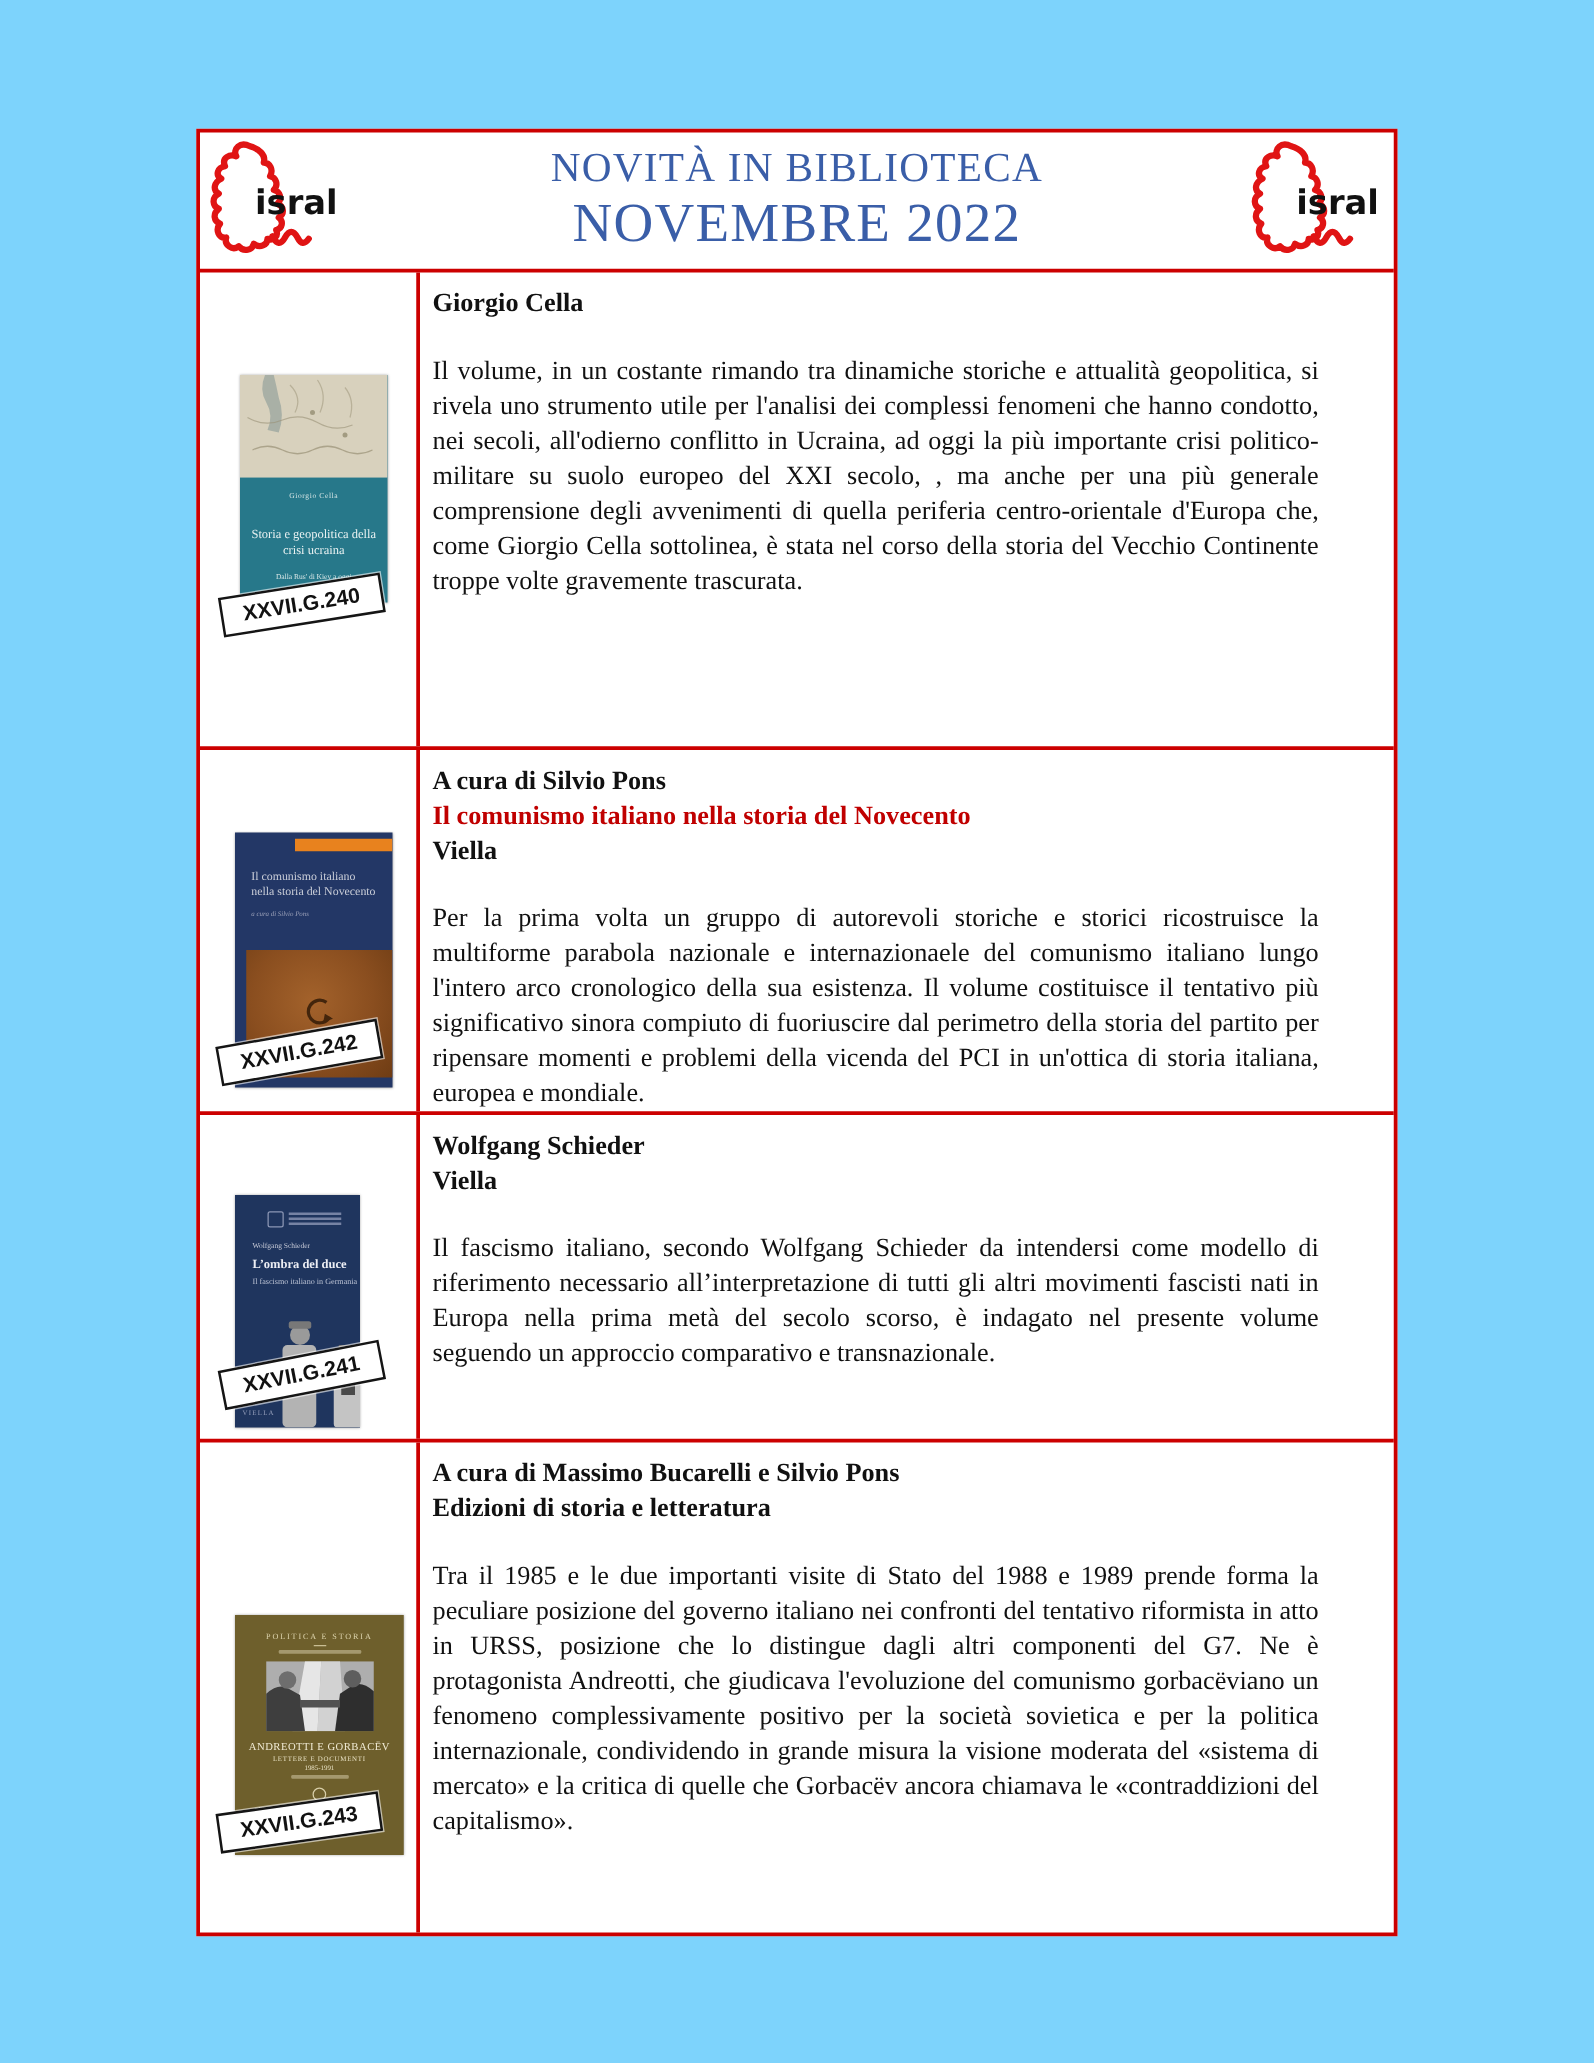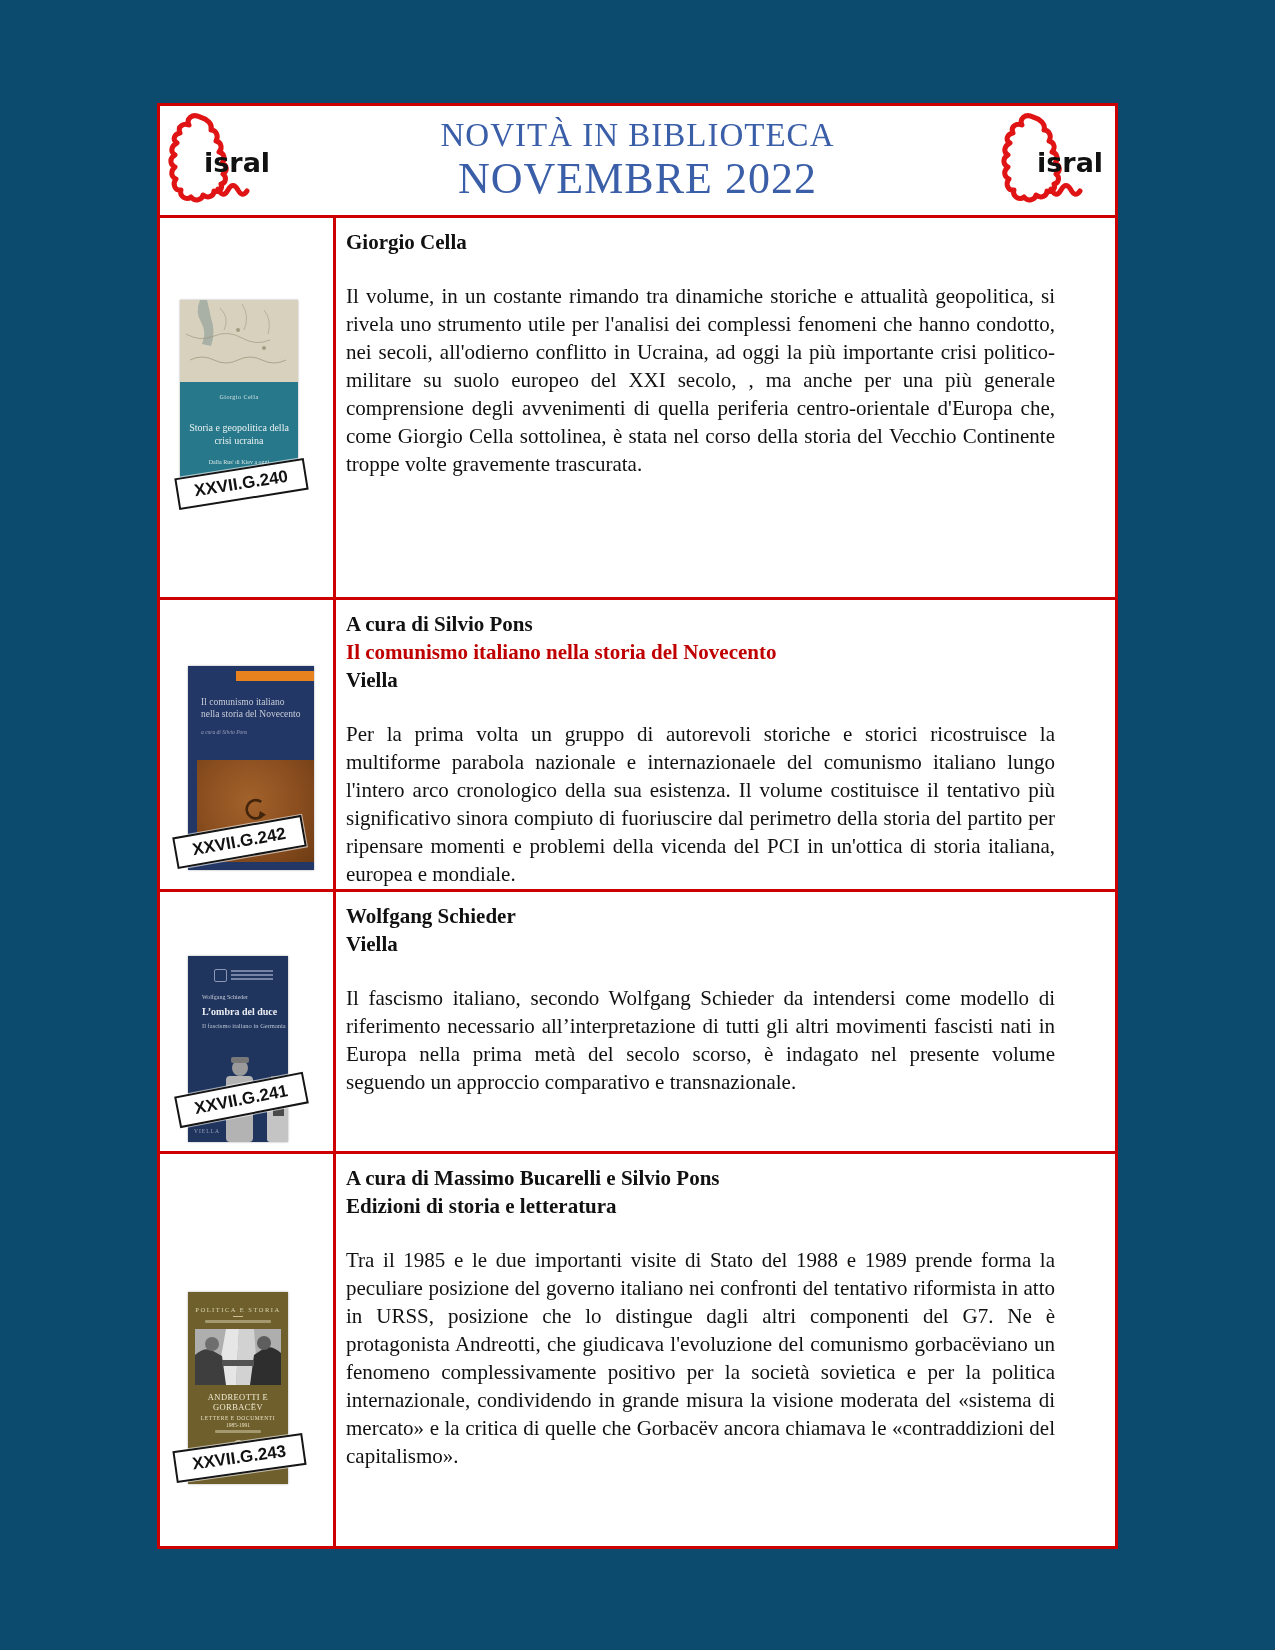--- a/index.html
+++ b/index.html
@@ -1,17 +1,17 @@
 <!DOCTYPE html>
 <html><head>
 <meta charset="utf-8">
 <style>
   html,body { margin:0; padding:0; background:#ffffff; }
   .page {
-    position:relative; width:1275px; height:1650px; background:#0c4a6e;
+    position:relative; width:1275px; height:1650px; background:#7dd3fc;
     font-family:"Liberation Serif", serif; color:#111;
     overflow:hidden;
   }
   .doc-table {
     position:absolute; left:157px; top:103px; width:961px;
     border:3px solid #CC0000; box-sizing:border-box; background:#fff;
   }
   .t-row { display:flex; box-sizing:border-box; border-bottom:3px solid #CC0000; }
   .t-row:last-child { border-bottom:none; }
 
@@ -53,21 +53,21 @@
   }
   .lbl-1 { left:16px; top:250px; }
   .lbl-2 { left:14px; top:226px; transform:rotate(-10deg); }
   .lbl-3 { left:16px; top:192px; transform:rotate(-11deg); }
   .lbl-4 { left:14px; top:288px; transform:rotate(-8deg); }
 
   
   .cover { position:absolute; z-index:1; box-shadow:0 0 2px rgba(0,0,0,.35); overflow:hidden; }
 
   
-  .cover-1 { left:20px; top:82px; width:118px; height:182px; background:#27788A; }
+  .cover-1 { left:32px; top:82px; width:118px; height:182px; background:#27788A; }
   .c1-map { position:relative; width:100%; height:82px; background:#D8D1BD; overflow:hidden; }
   .c1-map svg { display:block; }
   .c1-body { text-align:center; color:#EAF2F2; padding-top:8px; }
   .c1-author { font-size:6px; letter-spacing:.5px; margin-top:4px; color:#D7E6E6; }
   .c1-title  { font-size:10px; line-height:1.25; margin:22px 8px 0 8px; }
   .c1-sub    { font-size:6px; margin-top:12px; color:#D7E6E6; }
 
   
   .cover-2 { left:28px; top:66px; width:126px; height:204px; background:#233766; }
   .c2-bar { position:absolute; top:5px; left:38%; right:0; height:10px; background:#E8821E; }
@@ -85,21 +85,21 @@
   .c3-logo { display:flex; gap:4px; align-items:center; margin:12px 0 0 26px; }
   .c3-logo .emb { width:11px; height:11px; border:1.5px solid #8C97B5; border-radius:2px; }
   .c3-logo .bars i { display:block; width:42px; height:2px; background:#8C97B5; margin:2px 0; opacity:.8; }
   .c3-author { font-size:6px; color:#C7CBD8; margin:12px 0 0 14px; }
   .c3-title  { font-size:10px; font-weight:bold; color:#ECEEF4; margin:6px 0 0 14px; }
   .c3-sub    { font-size:6.5px; color:#B9C0D2; margin:5px 0 0 14px; }
   .c3-fig { position:absolute; left:0; right:0; bottom:0; }
   .c3-viella { position:absolute; left:6px; bottom:8px; font-size:5.5px; color:#97A0BC; letter-spacing:1px; z-index:2; }
 
   
-  .cover-4 { left:28px; top:138px; width:100px; height:192px; background:#6E5F2C; text-align:center; color:#E9E2C4; }
+  .cover-4 { left:28px; top:138px; width:135px; height:192px; background:#6E5F2C; text-align:center; color:#E9E2C4; }
   .c4-series { font-size:6.5px; letter-spacing:1.5px; margin-top:14px; color:#DCD3AC; }
   .c4-dash { width:10px; height:1px; background:#C9BE93; margin:3px auto; }
   .c4-tiny { width:66px; height:3px; background:rgba(230,222,190,.45); margin:2px auto; border-radius:1px; }
   .c4-photo { width:88px; height:56px; margin:6px auto 0 auto; display:block; }
   .c4-title { font-size:8.5px; letter-spacing:.4px; margin-top:7px; color:#F0EAD4; }
   .c4-sub1 { font-size:5.5px; letter-spacing:.6px; margin-top:3px; }
   .c4-sub2 { font-size:5.5px; margin-top:1px; }
   .c4-emb { width:9px; height:9px; border:1.2px solid #D8CEA8; border-radius:50%; margin:7px auto 0 auto; }
   .c4-pub { font-size:4.8px; letter-spacing:.4px; margin-top:5px; color:#DCD3AC; }
 </style>

